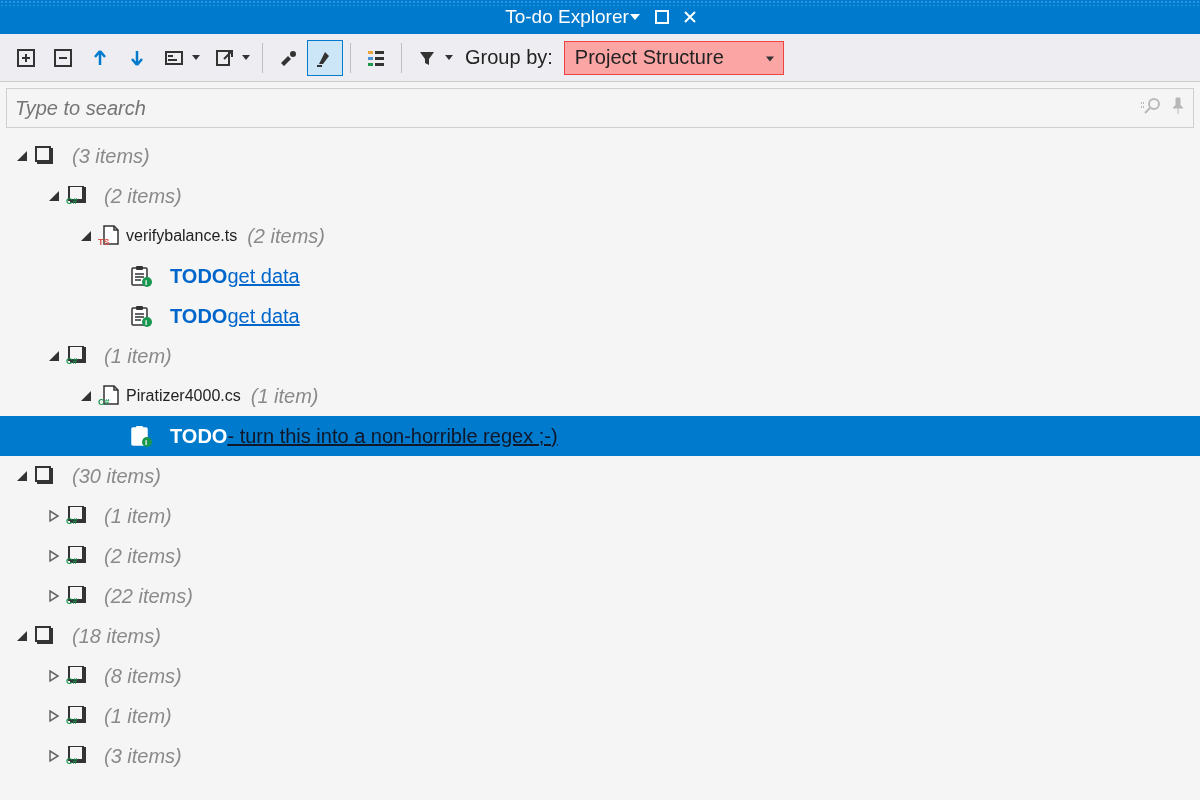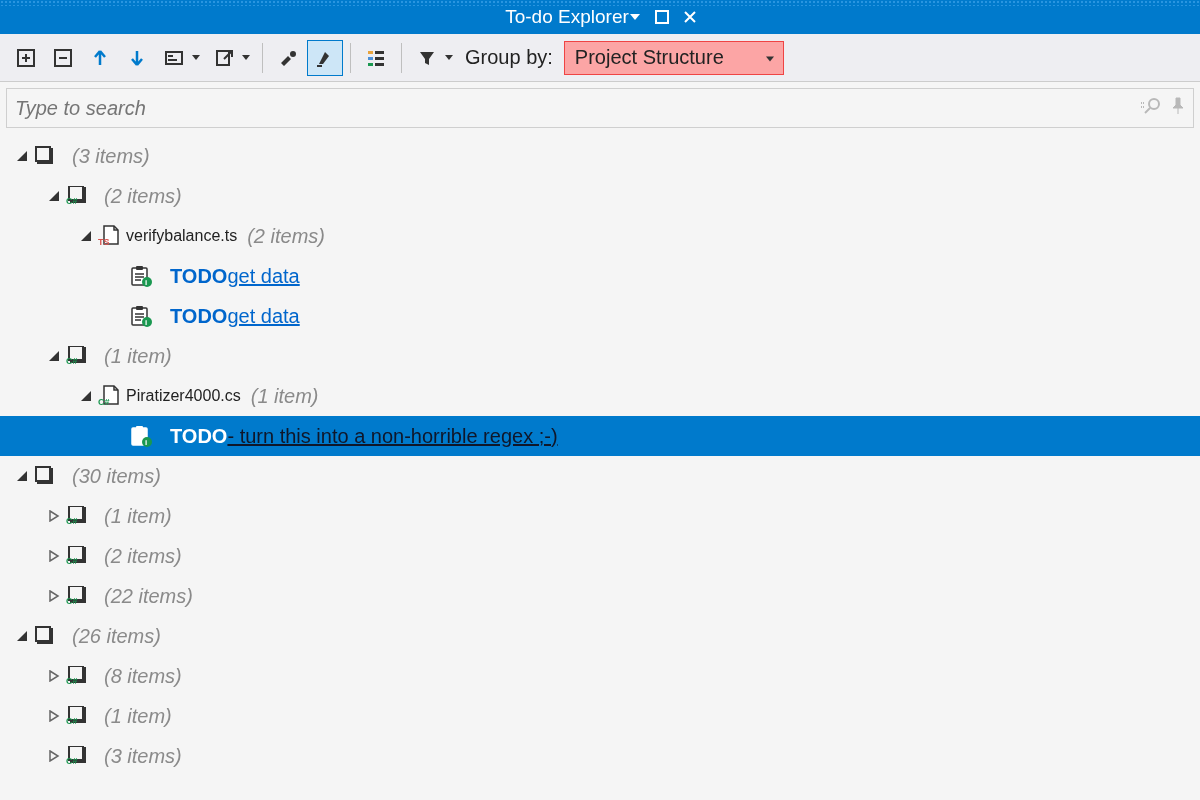--- a/index.html
+++ b/index.html
@@ -439,21 +439,21 @@
           <path d="M1 11 L11 11 L11 1 Z" fill="#333"></path>
         </svg>
       </span>
       <span class="node-icon">
         <svg width="20" height="20">
           <rect x="3" y="3" width="14" height="14" fill="none" stroke="#333" stroke-width="2"></rect>
           <rect x="1" y="1" width="14" height="14" fill="#f5f5f5" stroke="#333" stroke-width="2"></rect>
         </svg>
       </span>
       <span class="node-label"><test></test></span>
-      <span class="count">(26 items)</span>
+      <span class="count">(18 items)</span>
     </div>
     <div class="row">
       <span class="indent" style="width:38px"></span>
       <span class="twisty">
         <svg width="12" height="12">
           <path d="M2 1 L10 6 L2 11 Z" fill="none" stroke="#666" stroke-width="1.5"></path>
         </svg>
       </span>
       <span class="node-icon">
         <svg width="22" height="20">

